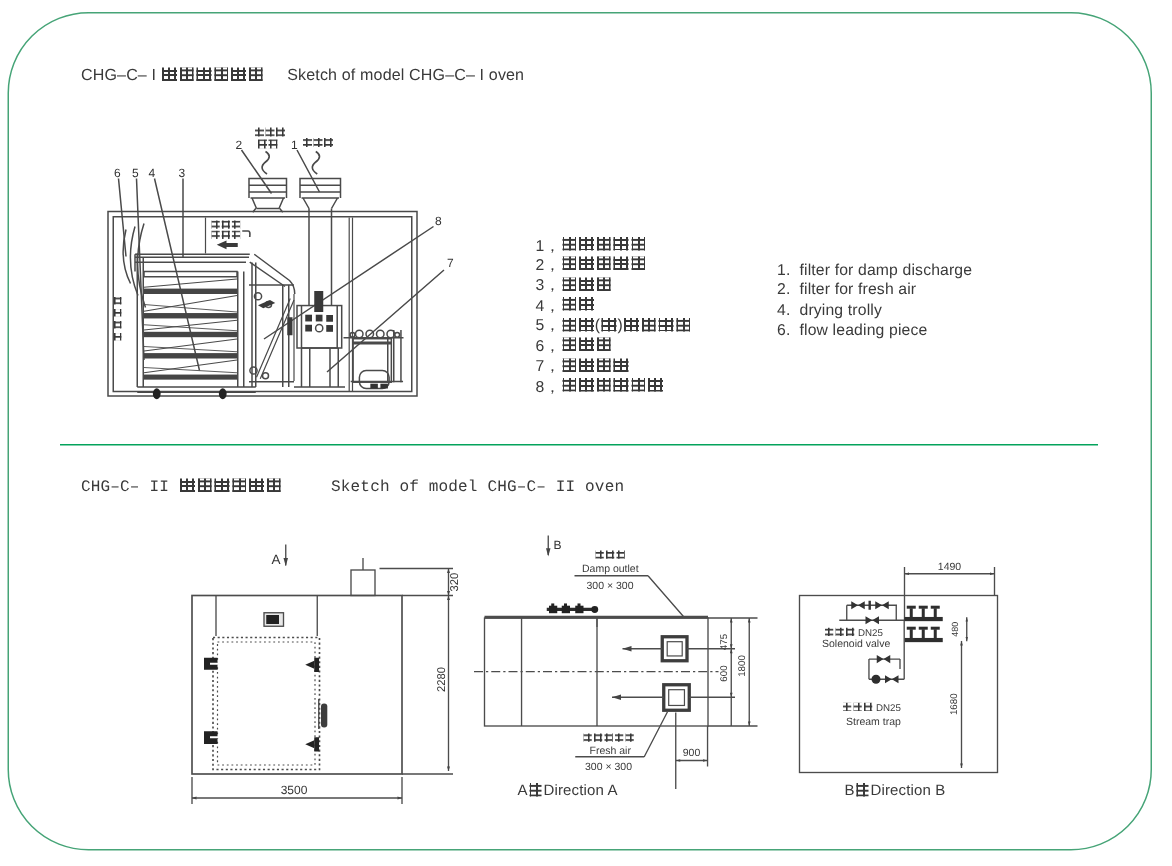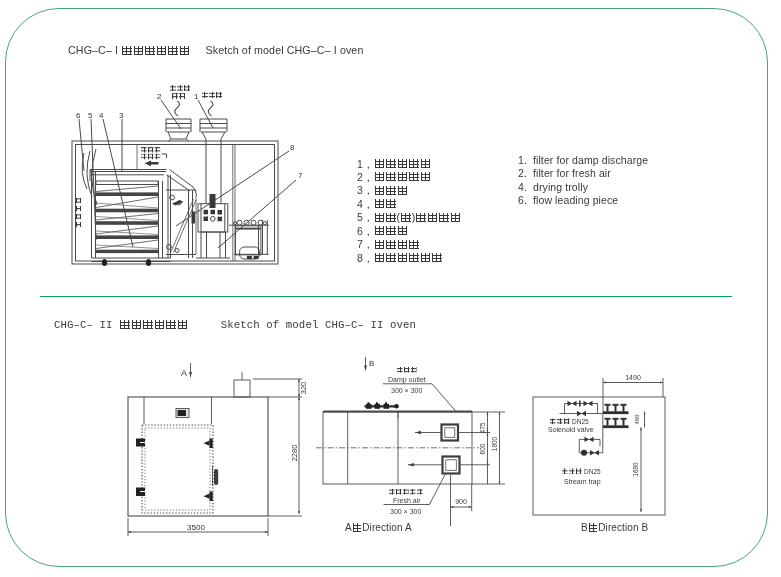--- a/index.html
+++ b/index.html
@@ -13,36 +13,36 @@
  repeating-linear-gradient(90deg,#383838 0 1.25px,rgba(0,0,0,0) 1.25px 4.1px);
 background-size:100% 100%;}
 </style>
 </head>
 <body>
 
 <div class="abs" style="left:5px;top:8px;width:761px;height:557px;border:1.6px solid #46a477;border-radius:54px;"></div>
 
 <div class="abs" style="left:40px;top:295.5px;width:692px;height:1.8px;background:#04a35c;"></div>
 
-<div class="abs t" style="left:68px;top:44px;font-size:10.7px;">CHG–C– I <span class="c"></span><span class="c"></span><span class="c"></span><span class="c"></span><span class="c"></span><span class="c"></span>&nbsp;&nbsp;&nbsp;&nbsp;&nbsp;Sketch of model CHG–C– I oven</div>
+<div class="abs t" style="left:54px;top:44px;font-size:10.7px;">CHG–C– I <span class="c"></span><span class="c"></span><span class="c"></span><span class="c"></span><span class="c"></span><span class="c"></span>&nbsp;&nbsp;&nbsp;&nbsp;&nbsp;Sketch of model CHG–C– I oven</div>
 
 <div class="abs t" style="left:54px;top:319px;font-size:10.7px;font-family:Liberation Mono, monospace;">CHG–C– II <span class="c"></span><span class="c"></span><span class="c"></span><span class="c"></span><span class="c"></span><span class="c"></span>&nbsp;&nbsp;&nbsp;&nbsp;&nbsp;Sketch of model CHG–C– II oven</div>
 
 <div class="abs t" style="left:357px;top:157.5px;line-height:13.45px;">
 <div>1，<span class="c"></span><span class="c"></span><span class="c"></span><span class="c"></span><span class="c"></span></div>
 <div>2，<span class="c"></span><span class="c"></span><span class="c"></span><span class="c"></span><span class="c"></span></div>
 <div>3，<span class="c"></span><span class="c"></span><span class="c"></span></div>
 <div>4，<span class="c"></span><span class="c"></span></div>
 <div>5，<span class="c"></span><span class="c"></span>(<span class="c"></span>)<span class="c"></span><span class="c"></span><span class="c"></span><span class="c"></span></div>
 <div>6，<span class="c"></span><span class="c"></span><span class="c"></span></div>
 <div>7，<span class="c"></span><span class="c"></span><span class="c"></span><span class="c"></span></div>
 <div>8，<span class="c"></span><span class="c"></span><span class="c"></span><span class="c"></span><span class="c"></span><span class="c"></span></div>
 </div>
 
-<div class="abs t" style="left:518px;top:154px;line-height:13.45px;">
+<div class="abs t" style="left:518px;top:174px;line-height:13.45px;">
 <div>1.&nbsp;&nbsp;filter for damp discharge</div>
 <div>2.&nbsp;&nbsp;filter for fresh air</div>
 <div>4.&nbsp;&nbsp;drying trolly</div>
 <div>6.&nbsp;&nbsp;flow leading piece</div>
 </div>
 
 <svg class="abs" style="left:60px;top:82px;filter:blur(0.22px)" width="250" height="190" viewBox="60 82 250 190" fill="none" stroke="#4a4a4a" stroke-width="1">
     <defs>
       <pattern id="cjP1" width="4" height="3.2" patternUnits="userSpaceOnUse">
         <path d="M0,0.5 H4 M0.5,0 V3.2" stroke="#383838" stroke-width="1.1" fill="none"></path>
@@ -373,13 +373,13 @@
 </g>
 <text x="584" y="474" font-size="6.5" fill="#3a3a3a" stroke="none">DN25</text>
 <text x="564" y="483.5" font-size="7" fill="#3a3a3a" stroke="none">Stream trap</text>
 
 <path d="M641,427.3 V512"></path>
 <path d="M640.1,430.3 L641,427.3 L641.9,430.3 Z M640.1,509 L641,512 L641.9,509 Z" fill="#444" stroke="none"></path>
 <text x="638" y="469.5" font-size="6.5" fill="#3a3a3a" stroke="none" transform="rotate(-90 638 469.5)" text-anchor="middle">1680</text>
 </svg>
 
 <div class="abs t" style="left:345px;top:522px;font-size:10px;text-align:right;">A<span class="c" style="width:8.5px;height:8.5px;"></span>Direction A</div>
-<div class="abs t" style="left:581px;top:522px;font-size:10px;">B<span class="c" style="width:8.5px;height:8.5px;"></span>Direction B</div>
+<div class="abs t" style="left:563px;top:522px;font-size:10px;">B<span class="c" style="width:8.5px;height:8.5px;"></span>Direction B</div>
 
 </body></html>

